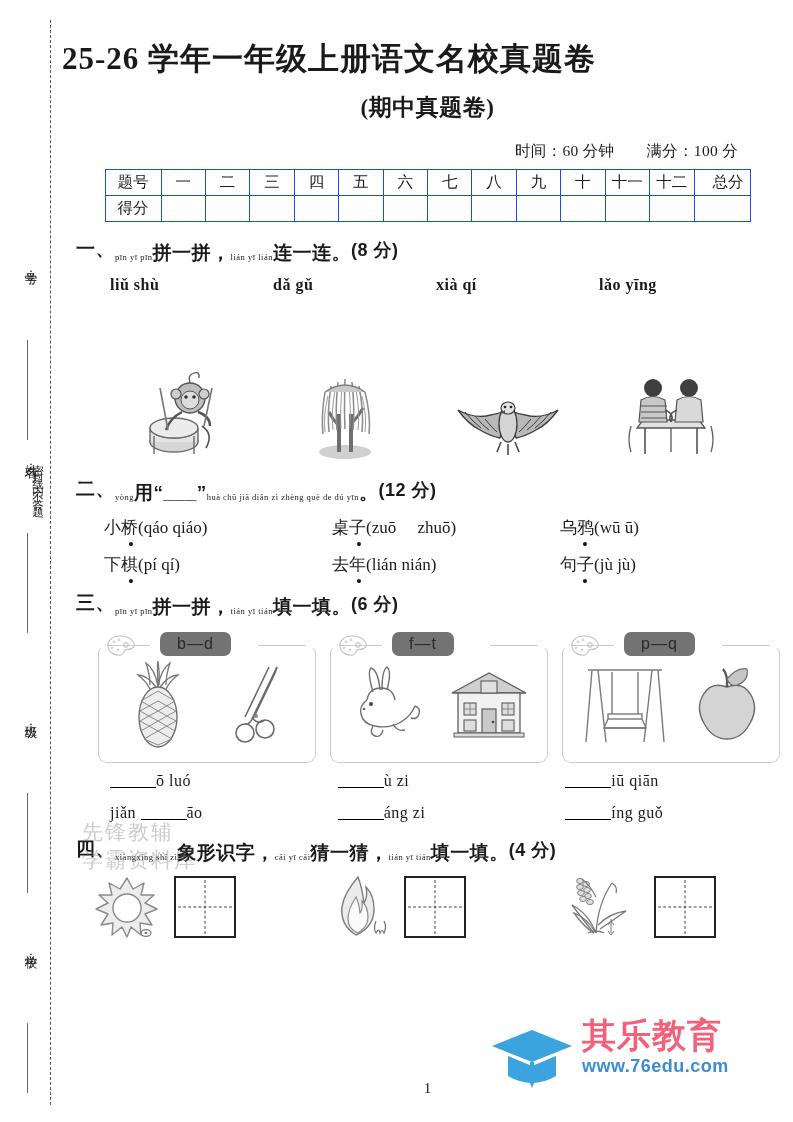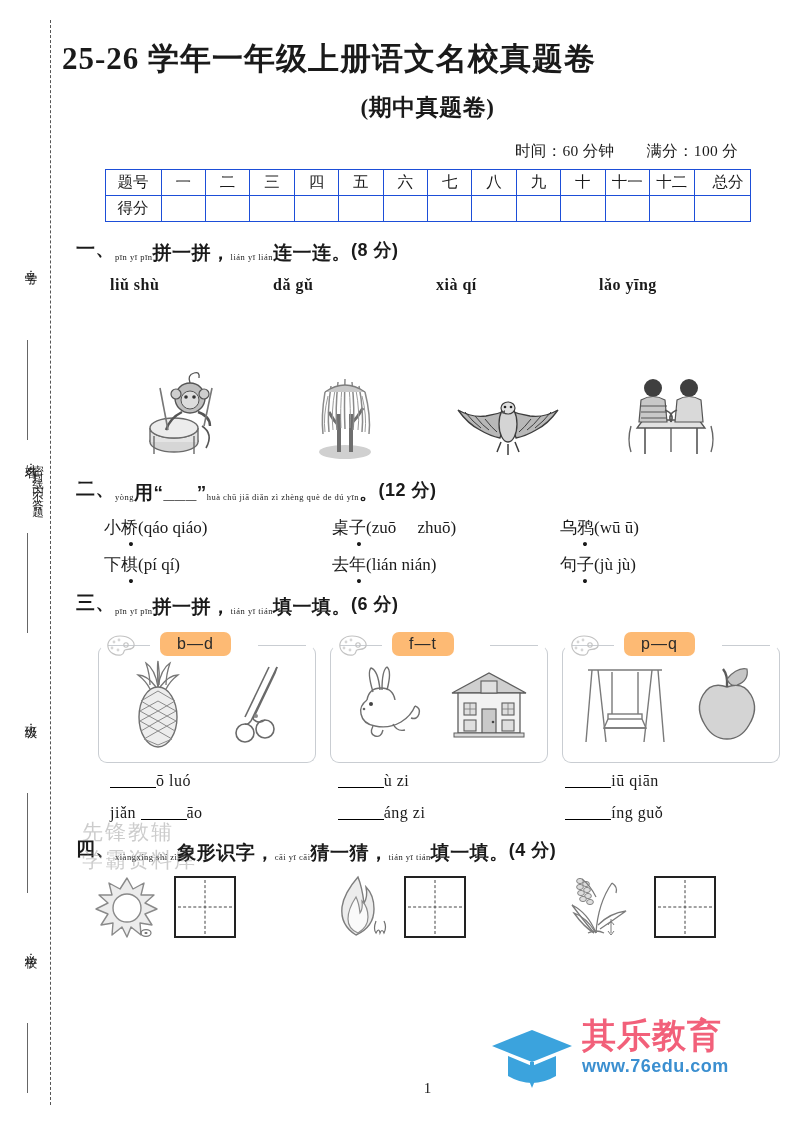--- a/index.html
+++ b/index.html
@@ -186,21 +186,21 @@
   .s3-frame::before, .s3-frame::after {
     content: "";
     position: absolute; top: -1px;
     border-top: 1px solid #c9cdd2;
   }
   .s3-frame::before { left: 9px; width: 42px; }
   .s3-frame::after { right: 9px; width: 48px; }
   .s3-tag {
     position: absolute;
     left: 62px; top: 0;
-    background: #fdba74;
+    background: #737373;
     border-radius: 7px;
     padding: 3px 17px;
     font-family: "Liberation Sans", "DejaVu Sans", sans-serif;
     font-size: 16px;
     letter-spacing: 1px;
     color: #2a2a2a;
     z-index: 3;
   }
   .s3-palette { position: absolute; left: 8px; top: 3px; z-index: 3; }
   .s3-pics { display: flex; justify-content: space-around; align-items: center; height: 100%; padding: 0 6px; }

